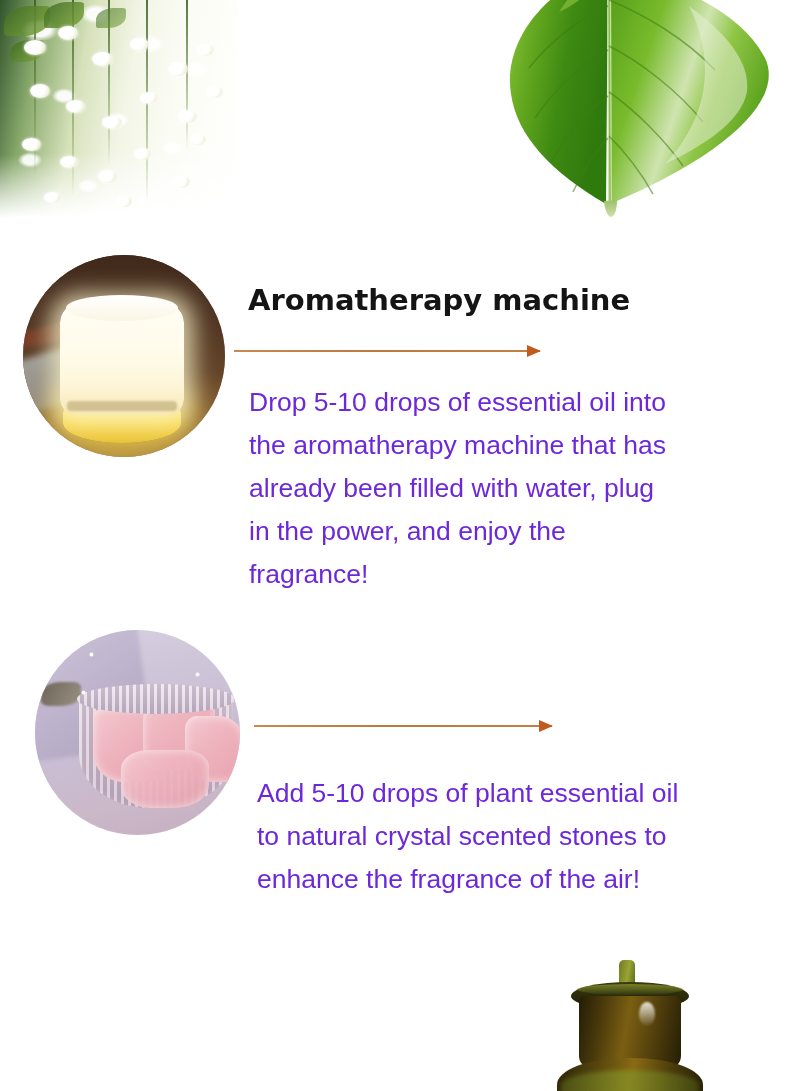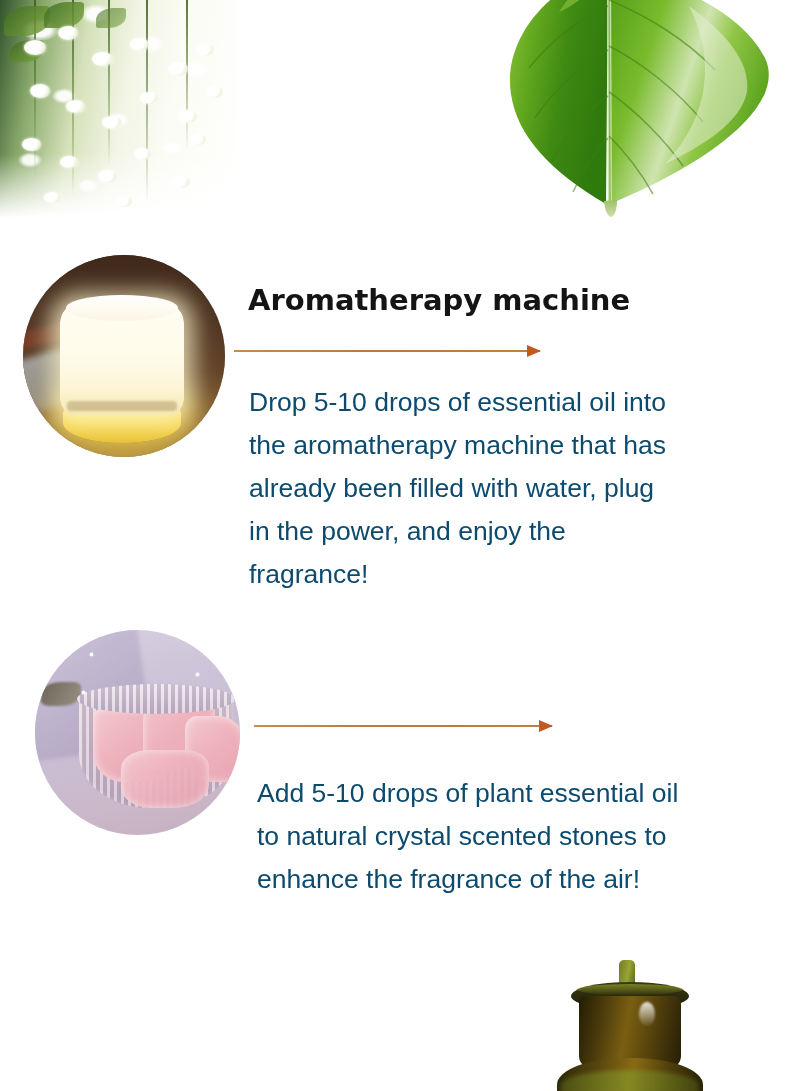--- a/index.html
+++ b/index.html
@@ -188,21 +188,21 @@
   .heading {
     position:absolute; font-weight:bold; color:#141414;
     white-space:pre; letter-spacing:0;
   }
   .heading-aroma { left:248px; top:283px; font-size:29px; }
   .heading-stone {
     left:262px; top:668px; font-size:29px;
     font-family:"DejaVu Sans", sans-serif; letter-spacing:.4px;
   }
   .body-text {
-    position:absolute; color:#0c4a6e; font-size:26.5px; line-height:43px;
+    position:absolute; color:#6d28d9; font-size:26.5px; line-height:43px;
     font-family:"Liberation Sans", sans-serif; white-space:pre-line;
   }
   .body-aroma { left:249px; top:381px; width:540px; }
   .body-stone { left:257px; top:772px; width:545px; }
 
   
   .arrow { position:absolute; height:12px; }
   .arrow .shaft {
     position:absolute; left:0; top:5px; height:2px; width:100%;
     background:linear-gradient(90deg,#c98a52 0%, #b9793f 45%, #c28144 100%);

